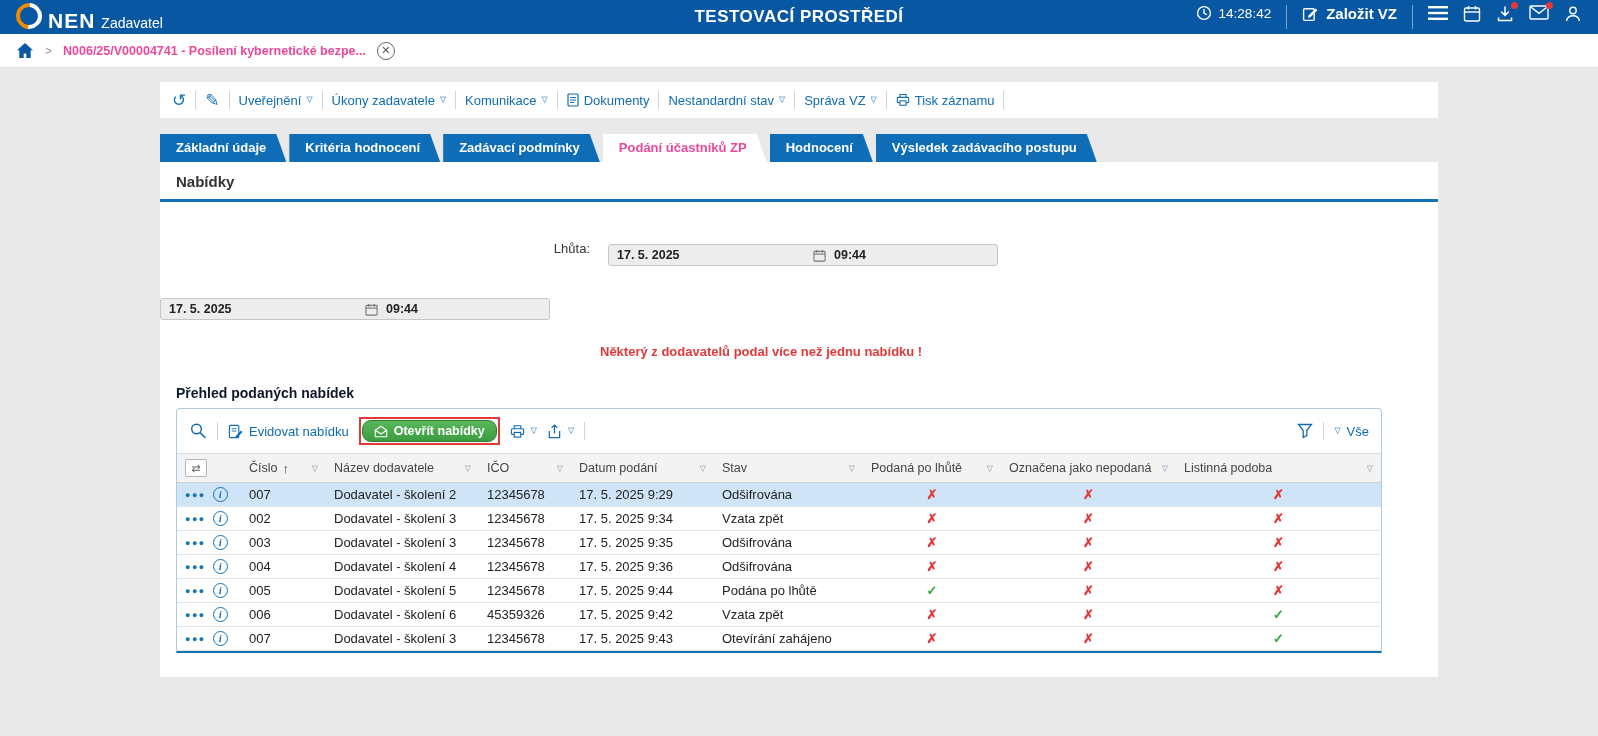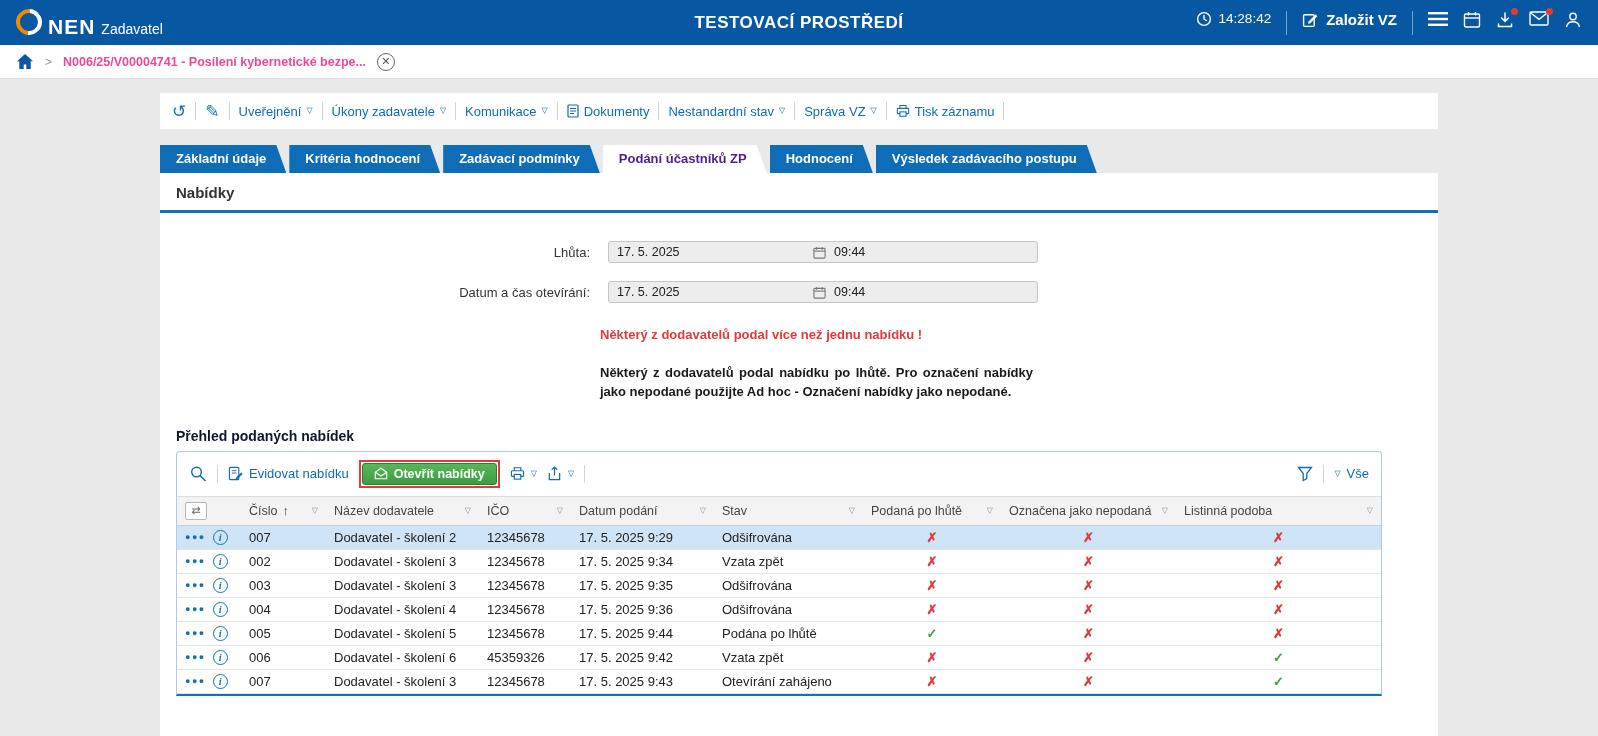--- a/index.html
+++ b/index.html
@@ -1,20 +1,20 @@
 <!DOCTYPE html>
 <html><head>
 <meta charset="utf-8">
 <style>
   * { box-sizing: border-box; margin: 0; padding: 0; }
   html,body { width:1598px; height:736px; overflow:hidden; }
   body { font-family:"Liberation Sans", sans-serif; background:#e9e9e9; font-size:13px; color:#222; }
 
   
-  .topbar { height:45px; background:#0857a2; display:flex; align-items:center; padding:0 16px; position:relative; color:#fff; }
+  .topbar { height:34px; background:#0857a2; display:flex; align-items:center; padding:0 16px; position:relative; color:#fff; }
   .brand { display:flex; align-items:flex-end; gap:6px; }
   .logo-circle { width:26px; height:26px; border-radius:50%; border:4px solid #fff; border-left-color:#f28a00; border-top-color:#f28a00; transform:rotate(-40deg); margin-bottom:2px; }
   .brand-name { font-size:21px; font-weight:bold; letter-spacing:1px; line-height:1; }
   .brand-sub { font-size:14px; line-height:1; margin-bottom:1px; }
   .env-title { position:absolute; left:50%; transform:translateX(-50%); font-size:17px; font-weight:bold; letter-spacing:.5px; }
   .topbar-right { margin-left:auto; display:flex; align-items:flex-start; gap:15px; }
   .vsep-w { width:1px; height:24px; background:rgba(255,255,255,.45); }
   .tb-group { display:flex; align-items:center; gap:7px; cursor:pointer; }
   .tb-time { font-size:13.5px; }
   .tb-create { font-size:15px; font-weight:bold; }
@@ -33,44 +33,44 @@
   
   .action-bar { margin-top:14px; background:#fff; height:36px; display:flex; align-items:center; padding:0 12px; gap:9px; }
   .vsep { width:1px; height:18px; background:#c9d6e2; }
   .glyph-icon { color:#1272b6; font-size:17px; line-height:1; cursor:pointer; }
   .ab-link { display:flex; align-items:center; gap:5px; color:#0f6cb2; font-size:13px; cursor:pointer; white-space:nowrap; }
   .caret { color:#0f6cb2; font-size:8px; line-height:1; }
 
   
   .tabs { display:flex; margin-top:16px; gap:3px; }
   .tab { background:#0e6db6; color:#fff; font-weight:bold; font-size:13px; line-height:28px; height:28px; padding:0 20px 0 16px; cursor:pointer; clip-path:polygon(0 0, calc(100% - 10px) 0, 100% 100%, 0 100%); white-space:nowrap; }
-  .tab.active { background:#fff; color:#4c1d95; }
-
-  
-  .content { background:#fff; padding-bottom:46px; }
+  .tab.active { background:#fff; color:#ec4899; }
+
+  
+  .content { background:#fff; padding-bottom:24px; }
   .section-title { font-size:15px; font-weight:bold; color:#333; padding:11px 16px 9px; border-bottom:3px solid #1272b6; }
 
   .form-area { padding-top:28px; }
   .form-row { display:flex; align-items:center; margin-bottom:18px; }
   .form-label { flex:0 0 430px; text-align:right; margin-right:18px; font-size:13px; color:#333; }
-  .field { width:430px; height:22px; background:#ededed; border:1px solid #c6c6c6; border-radius:3px; display:flex; align-items:center; padding:0 8px; font-weight:normal; font-size:12.5px; color:#222; }
+  .field { width:390px; height:22px; background:#ededed; border:1px solid #c6c6c6; border-radius:3px; display:flex; align-items:center; padding:0 8px; font-weight:bold; font-size:12.5px; color:#222;margin-top:14px; }
   .f-date { width:196px; }
   .f-time { margin-left:8px; }
 
   .warn-red { margin:24px 0 0 440px; color:#e03a3a; font-weight:bold; font-size:13px; }
   .note { margin:22px 0 0 440px; width:433px; font-size:13px; font-weight:bold; color:#1a1a1a; text-align:justify; line-height:1.45; }
 
   .offers-title { margin:26px 0 7px 16px; font-size:14px; font-weight:bold; color:#0f172a; }
 
   
   .grid-panel { margin:0 56px 0 16px; border:1px solid #aecbe3; border-bottom:2px solid #1272b6; border-radius:4px 4px 0 0; background:#fff; overflow:hidden; }
   .grid-toolbar { display:flex; align-items:center; padding:8px 12px; gap:10px; border-bottom:1px solid #ddd; }
   .gt-link { display:flex; align-items:center; gap:6px; color:#0f6cb2; font-size:13px; cursor:pointer; white-space:nowrap; }
   .open-btn-outline { border:2px solid #e03a3a; padding:1px; display:inline-flex; }
-  .open-btn { background:linear-gradient(#57b75b,#3d9c41); border:1px solid #2e7d32; border-radius:3px; color:#fff; font-weight:bold; font-size:12.5px; padding:3px 11px; display:flex; align-items:center; gap:6px; cursor:pointer;text-align:center; }
+  .open-btn { background:linear-gradient(#57b75b,#3d9c41); border:1px solid #2e7d32; border-radius:9px; color:#fff; font-weight:bold; font-size:12.5px; padding:3px 11px; display:flex; align-items:center; gap:6px; cursor:pointer;text-align:center; }
   .gt-right { margin-left:auto; display:flex; align-items:center; gap:10px; }
 
   table { width:100%; border-collapse:collapse; font-size:13px; }
   th { background:#f3f3f3; color:#444; font-weight:normal; font-size:12.5px; text-align:left; padding:5px 8px; border-bottom:1px solid #cfcfcf; }
   .th-inner { display:flex; align-items:center; gap:5px; }
   .th-caret { margin-left:auto; color:#7d93a8; font-size:8px; }
   .sort-arrow { color:#333; font-weight:bold; font-size:13px; }
   .col-chooser { width:22px; height:18px; border:1px solid #b5b5b5; border-radius:2px; display:inline-flex; align-items:center; justify-content:center; color:#666; font-size:11px; background:#fff; cursor:pointer; }
   td { padding:4px 8px; border-bottom:1px solid #e4e4e4; white-space:nowrap; }
   tr.selected td { background:#cfe4f7; }
@@ -225,35 +225,33 @@
           <span class="f-date">17. 5. 2025</span>
           <svg width="13" height="13" viewBox="0 0 14 14">
               <rect x="1" y="2.5" width="12" height="10.5" rx="1" fill="none" stroke="#777" stroke-width="1.2"></rect>
               <path d="M1 5.5h12" stroke="#777" stroke-width="1.2"></path>
               <path d="M4 1v3M10 1v3" stroke="#777" stroke-width="1.2"></path>
             </svg>
           <span class="f-time">09:44</span>
         </div>
       </div>
       <div class="form-row">
-        <span class="form-label">Datum a čas otevírání:</span>
         <div class="field">
           <span class="f-date">17. 5. 2025</span>
           <svg width="13" height="13" viewBox="0 0 14 14">
               <rect x="1" y="2.5" width="12" height="10.5" rx="1" fill="none" stroke="#777" stroke-width="1.2"></rect>
               <path d="M1 5.5h12" stroke="#777" stroke-width="1.2"></path>
               <path d="M4 1v3M10 1v3" stroke="#777" stroke-width="1.2"></path>
             </svg>
           <span class="f-time">09:44</span>
         </div>
       </div>
     </div>
 
     <div class="warn-red">Některý z dodavatelů podal více než jednu nabídku !</div>
-    <div class="note">Některý z dodavatelů podal nabídku po lhůtě. Pro označení nabídky jako nepodané použijte Ad hoc - Označení nabídky jako nepodané.</div>
 
     <h3 class="offers-title">Přehled podaných nabídek</h3>
 
     <div class="grid-panel">
       <div class="grid-toolbar">
         <svg width="18" height="18" viewBox="0 0 18 18">
             <circle cx="7.5" cy="7" r="4.8" fill="none" stroke="#0f6cb2" stroke-width="1.4"></circle>
             <path d="M11.2 10.7L16 15.5" stroke="#0f6cb2" stroke-width="1.6" stroke-linecap="round"></path>
           </svg>
         <span class="vsep"></span>

